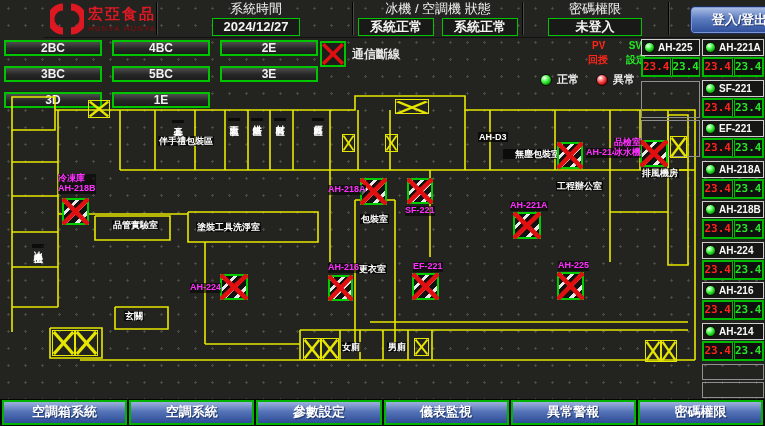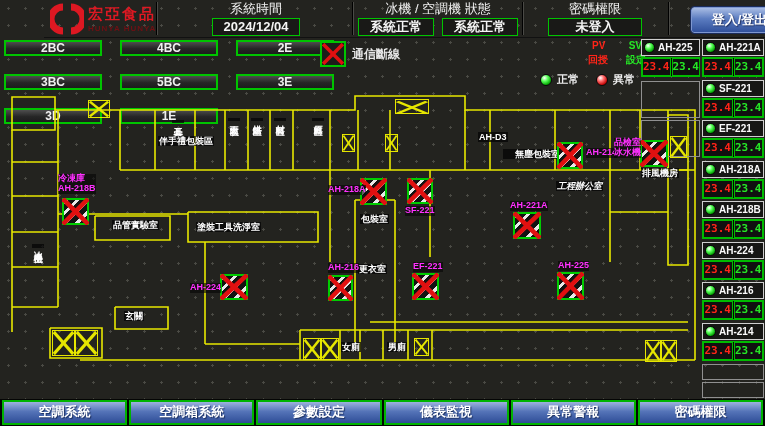--- a/index.html
+++ b/index.html
@@ -24,21 +24,21 @@
   .tb-row { display:flex; justify-content:center; gap:8px; margin-top:1px; }
   .tb-field { background:#191917; border:1px solid #00c400; color:#f4f4f4;
     font-size:13px; font-weight:bold; text-align:center; height:18px; line-height:16px; padding:0 6px; }
   #login-btn { position:absolute; left:647px; top:7px; width:97px; height:26px;
     background:linear-gradient(#a8bce4,#5b7cc0 45%,#31519c);
     border:1px solid #7e97d0; outline:1px solid #1a2c5c; border-radius:3px;
     color:#fff; font-size:13px; font-weight:bold; text-align:center; line-height:24px;
     text-shadow:1px 1px 1px #203060; cursor:pointer; }
   
   #floor-buttons { position:absolute; left:4px; top:40px; width:306px; height:52px;
-    display:grid; grid-template-columns:repeat(3,98px); grid-auto-rows:16px; gap:18px; }
+    display:grid; grid-template-columns:repeat(3,98px); grid-auto-rows:16px; gap:10px; }
   .fbtn { background:linear-gradient(#4e4e4e,#262626 55%,#1c1c1c);
     border:2px solid #00c400; color:#f0f0f0; font-size:12px; font-weight:bold;
     text-align:center; line-height:12px; cursor:pointer; }
   
   #comm-legend { position:absolute; left:320px; top:41px; display:flex; align-items:center; gap:6px; }
   #comm-legend .xbox { width:26px; height:26px; border:2px solid #00c400; background:#1c1c1a; }
   #comm-legend .lbl { color:#e8e8e8; font-size:12px; font-weight:bold; }
   #pvsv-legend { position:absolute; left:588px; top:40px; width:58px; font-size:10px; font-weight:bold; }
   #pvsv-legend .r1 { display:flex; justify-content:space-between; padding:0 4px; }
   #pvsv-legend .r2 { display:flex; justify-content:space-between; margin-top:2px; }
@@ -95,21 +95,21 @@
       <div>
         <div class="logo-title">宏亞食品</div>
         <div class="logo-sub">HUNYA HUNYA</div>
       </div>
     </div>
 
     <div class="tb-divider" style="left:112px"></div>
     <div class="tb-sec" style="left:116px;width:192px">
       <div class="tb-label">系統時間</div>
       <div class="tb-row">
-        <div class="tb-field" style="width:88px">2024/12/04</div>
+        <div class="tb-field" style="width:88px">2024/12/27</div>
       </div>
     </div>
 
     <div class="tb-divider" style="left:308px"></div>
     <div class="tb-sec" style="left:311px;width:166px">
       <div class="tb-label">冰機 / 空調機 狀態</div>
       <div class="tb-row">
         <div class="tb-field" style="width:76px">系統正常</div>
         <div class="tb-field" style="width:76px">系統正常</div>
       </div>
@@ -183,21 +183,21 @@
       <div class="room vert" style="left: 228px; top: 26px;">更衣區</div>
       <div class="room vert" style="left: 251px; top: 26px;">烘焙區</div>
       <div class="room vert" style="left: 274px; top: 26px;">材料區</div>
       <div class="room vert" style="left: 312px; top: 26px;">原料區</div>
       <div class="room" style="left: 112px; top: 128px;">品管實驗室</div>
       <div class="room" style="left: 196px; top: 130px;">塗裝工具洗淨室</div>
       <div class="room" style="left: 360px; top: 122px;">包裝室</div>
       <div class="room" style="left: 358px; top: 172px;">更衣室</div>
       <div class="room" style="left: 478px; top: 40px;">AH-D3</div>
       <div class="room" style="left: 503px; top: 57px; padding-left: 12px;">無塵包裝室</div>
-      <div class="room" style="left: 556px; top: 89px; font-style: italic;">工程辦公室</div>
+      <div class="room" style="left: 556px; top: 89px;">工程辦公室</div>
       <div class="room" style="left: 641px; top: 76px;">排風機房</div>
       <div class="room vert" style="left: 32px; top: 152px;">冰水主機</div>
       <div class="room" style="left: 124px; top: 219px;">玄關</div>
       <div class="room" style="left: 341px; top: 250px;">女廁</div>
       <div class="room" style="left: 387px; top: 250px;">男廁</div>
       <div class="ahu-box" style="left: 62px; top: 106px; width: 27px; height: 27px;">
         <svg width="27" height="27" viewBox="0 0 10 10" preserveAspectRatio="none">
     <line x1="0.3" y1="0.3" x2="9.7" y2="9.7" stroke="#e01010" stroke-width="1.7"></line>
     <line x1="9.7" y1="0.3" x2="0.3" y2="9.7" stroke="#e01010" stroke-width="1.7"></line>
         </svg>
@@ -409,20 +409,20 @@
       </div>
       <div class="mon-vals" style="left: 62px; top: 302.5px; width: 62px;">
         <div class="cell pv">23.4</div>
         <div class="cell sv">23.4</div>
       </div>
       <div class="mon-empty" style="left: 62px; top: 326px; width: 62px; height: 16px;"></div>
       <div class="mon-empty" style="left: 62px; top: 344px; width: 62px; height: 16px;"></div>
     </div>
 
   <div id="footer">
+      <div class="bbtn">空調箱系統</div>
       <div class="bbtn">空調系統</div>
-      <div class="bbtn">空調箱系統</div>
       <div class="bbtn">參數設定</div>
       <div class="bbtn">儀表監視</div>
       <div class="bbtn">異常警報</div>
       <div class="bbtn">密碼權限</div>
     </div>
 </div>
 
 </body></html>

